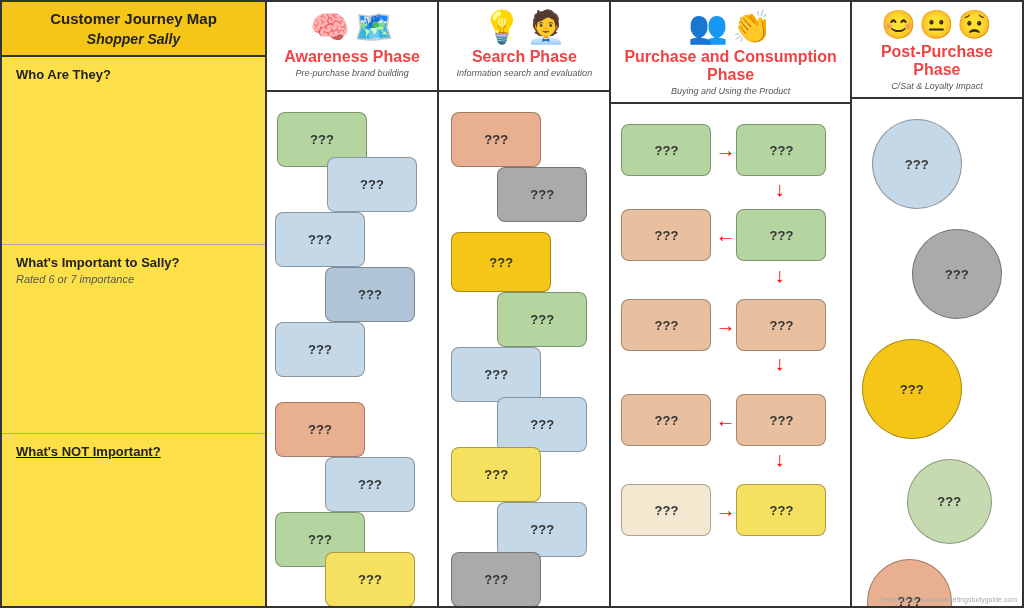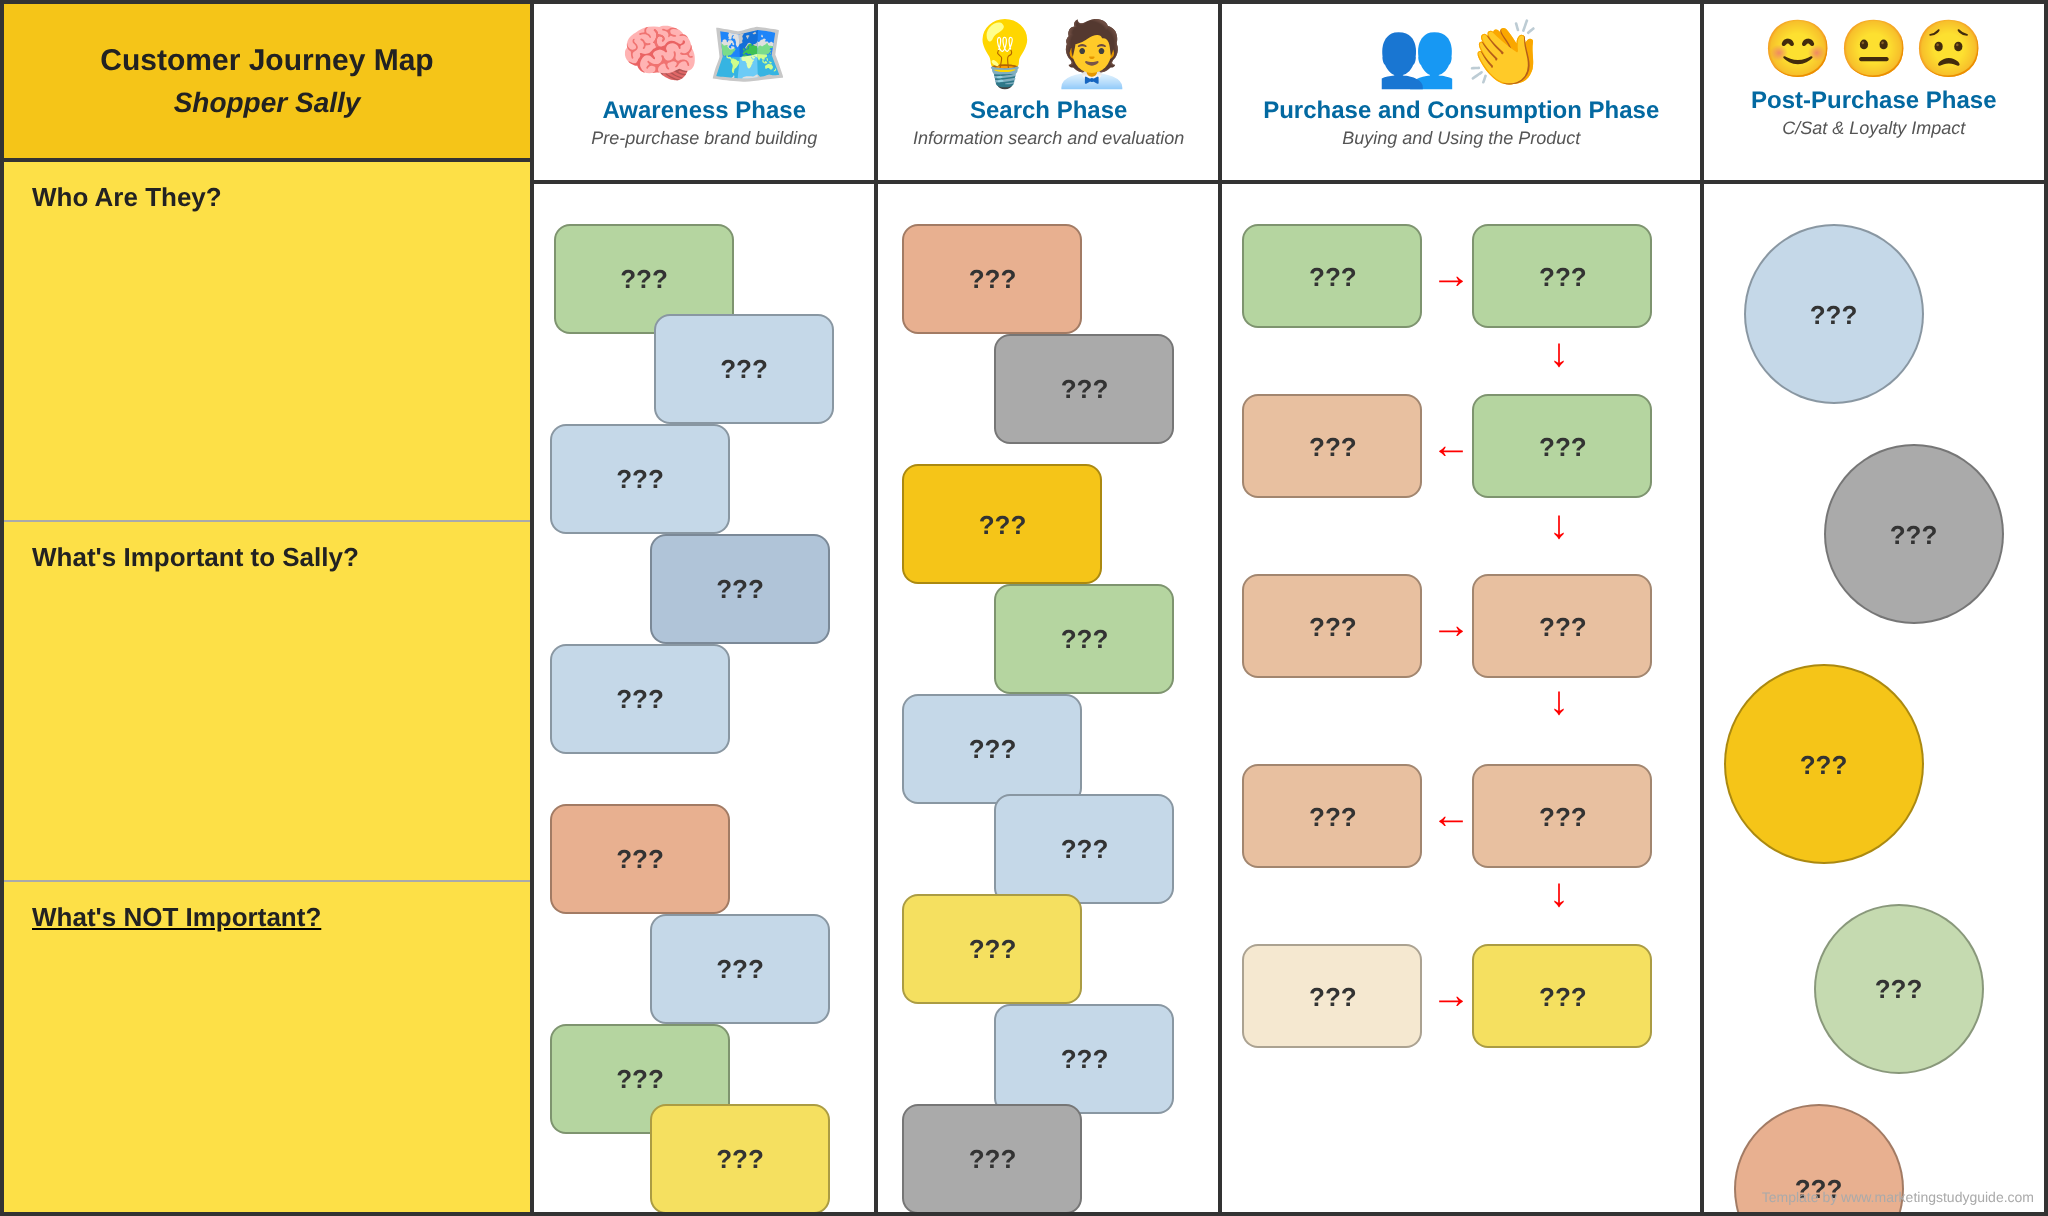--- a/index.html
+++ b/index.html
@@ -17,21 +17,21 @@
       width: 265px;
       min-width: 265px;
       display: flex;
       flex-direction: column;
       border-right: 2px solid #333;
     }
 
     .title-block {
       background: #f5c518;
       border-bottom: 2px solid #333;
-      padding: 20px 12px;
+      padding: 8px 12px;
       text-align: center;
     }
 
     .title-block .main-title {
       font-size: 15px;
       font-weight: bold;
       color: #222;
     }
 
     .title-block .sub-title {
@@ -106,23 +106,23 @@
 
     .phase-icon-triple {
       display: flex;
       gap: 3px;
       justify-content: center;
       font-size: 28px;
       margin-bottom: 2px;
     }
 
     .phase-name {
-      font-size: 12px;
-      font-weight: bold;
-      color: #0369a1;
+      font-size: 16px;
+      font-weight: bold;
+      color: #ef4444;
     }
 
     .phase-desc {
       font-size: 9px;
       font-style: italic;
       color: #555;
       margin-top: 2px;
     }
 
     .phase-body {
@@ -182,20 +182,21 @@
     <div class="title-block">
       <div class="main-title">Customer Journey Map</div>
       <div class="sub-title">Shopper Sally</div>
     </div>
     <div class="sidebar-sections">
       <div class="sidebar-section" style="flex:2.2;">
         <div class="section-title">Who Are They?</div>
       </div>
       <div class="sidebar-section" style="flex:2.2;">
         <div class="section-title">What's Important to Sally?</div>
+        <div class="section-sub">Rated 6 or 7 importance</div>
       </div>
       <div class="sidebar-section" style="flex:2;">
         <div class="section-title">What's NOT Important?</div>
       </div>
     </div>
   </div>
 
   <div class="phases-container">
 
     <div class="phase-col">

